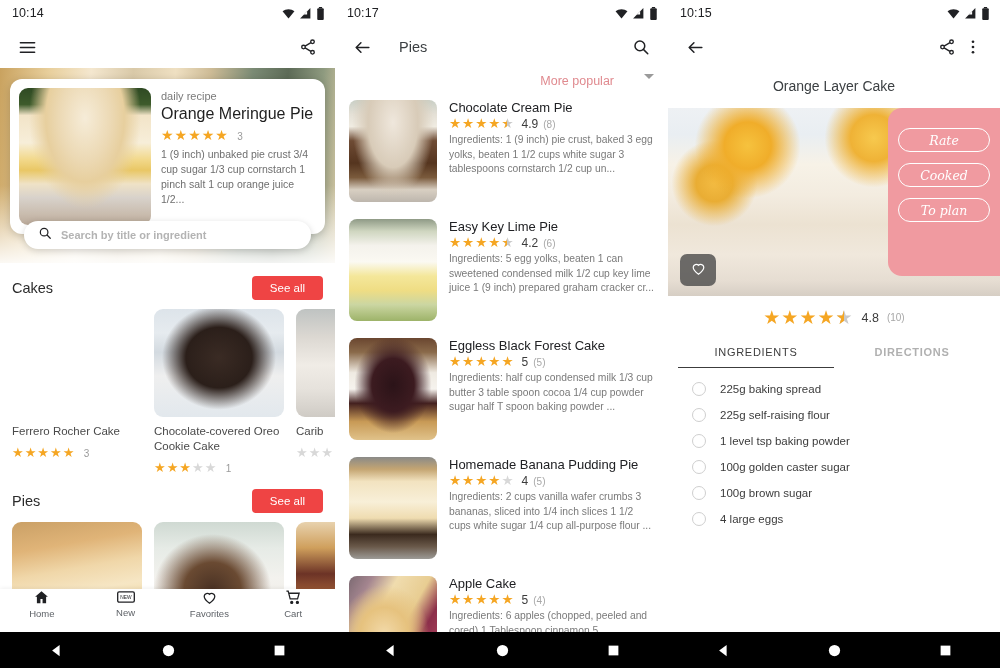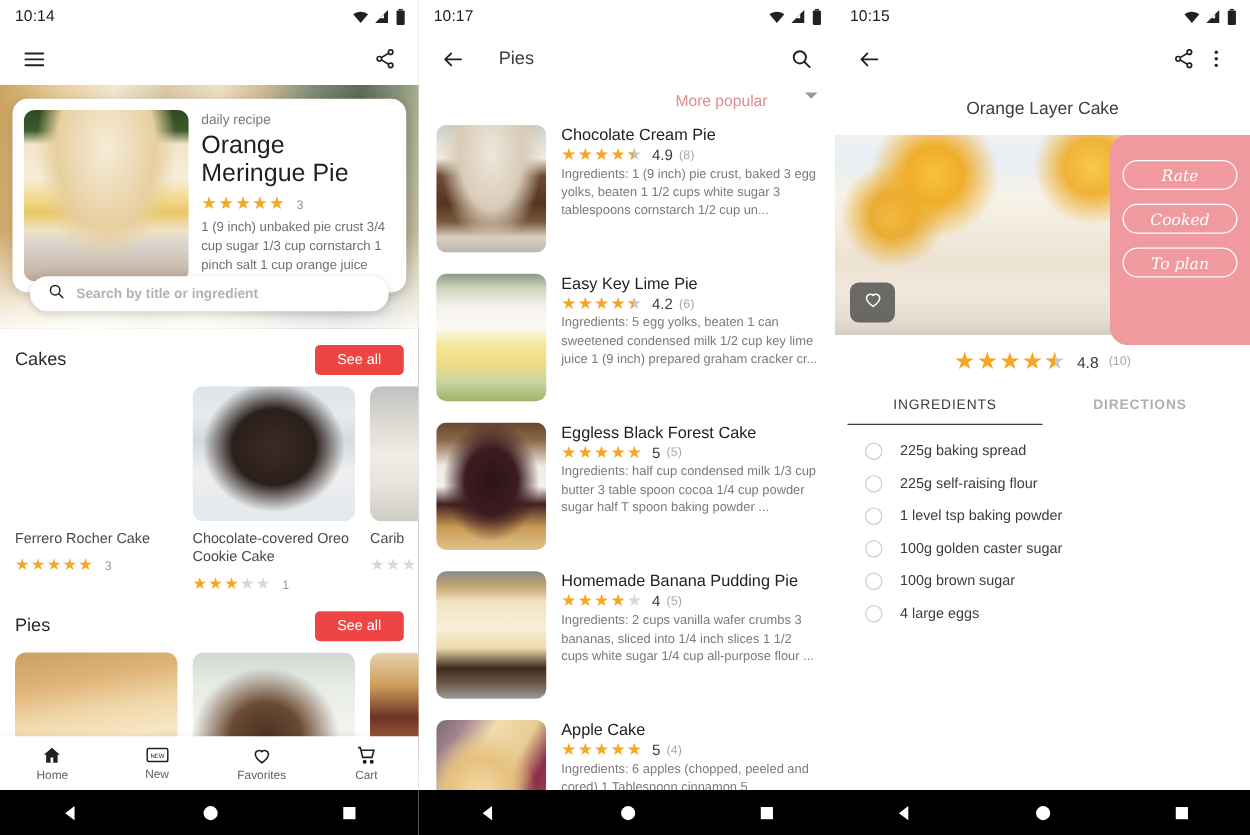--- a/index.html
+++ b/index.html
@@ -51,21 +51,21 @@
   }
   .hero-thumb {
     width: 132px; height: 137px; border-radius: 9px; flex: none;
     background:
       radial-gradient(ellipse at 50% 22%, #f6ecd8 0%, #ecd9b4 28%, #e7cf9e 42%, transparent 60%),
       linear-gradient(180deg, #2f4a23 0%, #3d5b2b 12%, #f2e4c8 20%, #f7eed9 40%,
                       #f2d98c 52%, #e9c765 60%, #efe2c6 70%, #d8d2cb 80%, #c9bcae 92%, #b9a898 100%);
   }
   .hero-info { flex: 1; min-width: 0; padding-top: 2px; }
   .kicker { font-size: 11px; color: #7a7a7a; margin-bottom: 3px; }
-  .hero-title { font-size: 20px; color: #1f1f1f; margin-bottom: 3px; font-weight: 400; }
+  .hero-title { font-size: 16px; color: #1f1f1f; margin-bottom: 3px; font-weight: 400; }
   .hero-desc { font-size: 10.5px; line-height: 1.42; color: #6f6f6f; margin-top: 3px; }
 
   .stars { display: inline-flex; align-items: center; gap: 1px; }
   .star { font-size: 14px; line-height: 1; color: #d8d8d8; }
   .star.on { color: #f5a623; }
   .star.half { position: relative; color: #c9c9c9; }
   .star.half::before {
     content: "★"; position: absolute; left: 0; top: 0; width: 50%;
     overflow: hidden; color: #f5a623;
   }
@@ -121,21 +121,21 @@
       radial-gradient(ellipse at 45% 62%, #4a3224 0%, #6a4a32 28%, transparent 58%),
       linear-gradient(180deg, #cfd9d2 0%, #e6ebe6 24%, #f3f2ee 52%, #ece8e2 100%);
   }
   .img-pie3 {
     background: linear-gradient(180deg, #e8d2ae 0%, #cf9f5c 24%, #6c3326 48%, #a8643a 70%, #e3cfa8 100%);
   }
 
   
   .bottomnav {
     position: absolute; left: 0; right: 0; bottom: 36px; height: 43px;
-    background: #fff; display: flex; align-items: center;
+    background: #fff; display: flex; align-items: flex-start;
     box-shadow: 0 -1px 4px rgba(0,0,0,.06); z-index: 20;
   }
   .navitem {
     flex: 1; display: flex; flex-direction: column; align-items: center;
     justify-content: center; gap: 2px; cursor: pointer;
   }
   .navitem span { font-size: 9.5px; color: #5f6368; }
   .navitem svg { display: block; }
 
   .sysbar {
@@ -186,21 +186,21 @@
   }
   .img-apc {
     background:
       radial-gradient(ellipse at 40% 56%, #f2d9a8 0%, #e6c27e 32%, transparent 60%),
       linear-gradient(120deg, #7c6a72 0%, #a4858f 16%, #f0dcae 34%, #e8cd92 56%,
                       #8c2f4a 72%, #a53c58 86%, #d8c0b4 100%);
   }
 
   
   .rtitle-center { text-align: center; font-size: 14px; color: #3c4043; padding: 10px 0 14px; }
-  .herowrap { position: relative; height: 160px; }
+  .herowrap { position: relative; height: 188px; }
   .bigimg {
     position: absolute; inset: 0;
     background:
       radial-gradient(circle at 24% 20%, #f6c23e 0%, #f0ad2a 8%, transparent 18%),
       radial-gradient(circle at 62% 16%, #f7c94e 0%, #efb236 9%, transparent 19%),
       radial-gradient(circle at 86% 34%, #f5bf3c 0%, #eeae2c 7%, transparent 16%),
       radial-gradient(circle at 14% 40%, #f3bb42 0%, #e9ad34 6%, transparent 14%),
       linear-gradient(180deg, #eef1f4 0%, #e9eef2 14%, #f7f2e7 30%, #f3ece0 46%,
                       #ece2d2 62%, #f0e8dc 78%, #e6ddd2 92%, #d6cec4 100%);
   }

